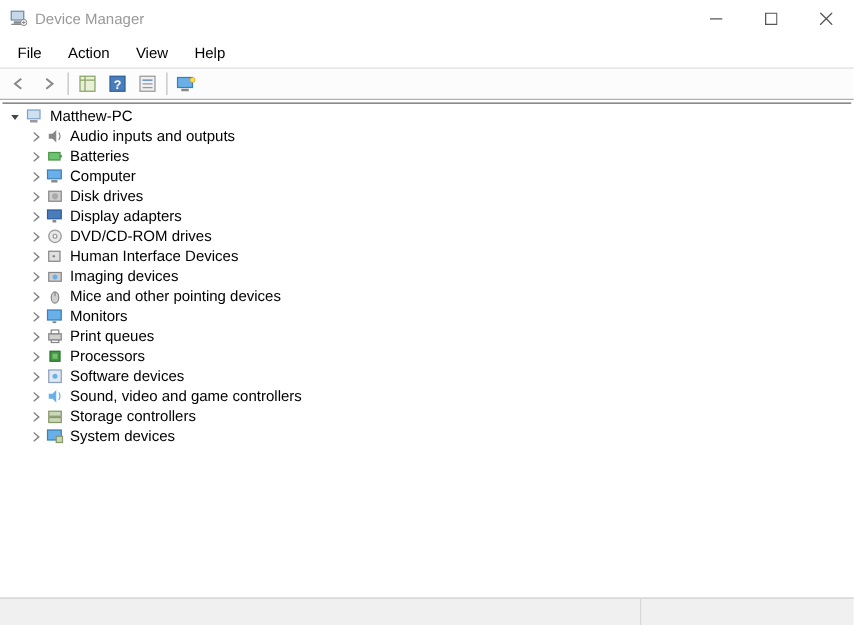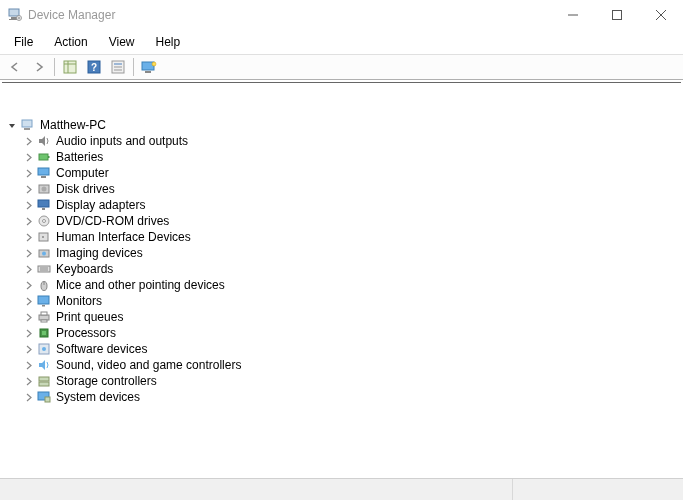--- a/index.html
+++ b/index.html
@@ -9,21 +9,21 @@
 .titlebar-title { font-size: 12px; color: #999; }
 .titlebar-icon { width: 14px; height: 14px; display: flex; align-items: center; justify-content: center; }
 .win-controls { display: flex; }
 .win-btn { width: 44px; height: 30px; display: flex; align-items: center; justify-content: center; color: #666; font-size: 12px; }
 .menubar { height: 24px; display: flex; align-items: center; padding: 0 6px; gap: 5px; background: #fff; }
 .menu-item { font-size: 12px; color: #000; padding: 2px 8px; cursor: default; }
 .toolbar { height: 26px; border-top: 1px solid #e0e0e0; border-bottom: 1px solid #b0b0b0; display: flex; align-items: center; padding: 0 4px; gap: 2px; background: #fcfcfc; }
 .tool-btn { width: 22px; height: 20px; display: flex; align-items: center; justify-content: center; border: 1px solid transparent; }
 .tool-sep { width: 1px; height: 18px; background: #c0c0c0; margin: 0 2px; }
 .tree-container { position: absolute; top: 82px; left: 2px; right: 2px; bottom: 24px; overflow: auto; border-top: 1px solid #666; }
-.tree-root { padding: 2px 0; margin-top: 32px; }
+.tree-root { padding: 2px 0; }
 .tree-item { display: flex; align-items: center; height: 16px; font-size: 12px; color: #000; padding-left: 4px; cursor: default; }
 .tree-item.child { padding-left: 20px; text-align: right; }
 .expand-arrow { width: 12px; height: 12px; display: flex; align-items: center; justify-content: center; color: #888; font-size: 9px; margin-right: 2px; }
 .expand-arrow.expanded { color: #444; }
 .tree-icon { width: 16px; height: 14px; margin-right: 4px; display: flex; align-items: center; justify-content: center; font-size: 11px; }
 .statusbar { position: absolute; bottom: 0; left: 0; right: 0; height: 22px; border-top: 1px solid #d0d0d0; background: #f0f0f0; display:flex; }
 .statusbar-pane { flex:1; border-right:1px solid #d8d8d8; }
 .statusbar-pane:last-child{ flex:0 0 170px; border-right:none;}
 svg { display: block; }
 </style>
@@ -242,35 +242,20 @@
         <span>Imaging devices</span>
       </div>
       <div class="tree-item child">
         <span class="expand-arrow">
           <svg width="9" height="9">
             <path d="M3 1 L7 4.5 L3 8" fill="none" stroke="#888" stroke-width="1.2"></path>
           </svg>
         </span>
         <span class="tree-icon">
           <svg width="14" height="14" viewBox="0 0 14 14">
-            <rect x="1" y="4" width="12" height="6" fill="#e0e0e0" stroke="#888"></rect>
-            <line x1="3" y1="6" x2="11" y2="6" stroke="#888"></line>
-            <line x1="3" y1="8" x2="11" y2="8" stroke="#888"></line>
-          </svg>
-        </span>
-        <span>Keyboards</span>
-      </div>
-      <div class="tree-item child">
-        <span class="expand-arrow">
-          <svg width="9" height="9">
-            <path d="M3 1 L7 4.5 L3 8" fill="none" stroke="#888" stroke-width="1.2"></path>
-          </svg>
-        </span>
-        <span class="tree-icon">
-          <svg width="14" height="14" viewBox="0 0 14 14">
             <ellipse cx="7" cy="8" rx="3" ry="4.5" fill="#d0d0d0" stroke="#888"></ellipse>
             <line x1="7" y1="3.5" x2="7" y2="7" stroke="#888"></line>
           </svg>
         </span>
         <span>Mice and other pointing devices</span>
       </div>
       <div class="tree-item child">
         <span class="expand-arrow">
           <svg width="9" height="9">
             <path d="M3 1 L7 4.5 L3 8" fill="none" stroke="#888" stroke-width="1.2"></path>

